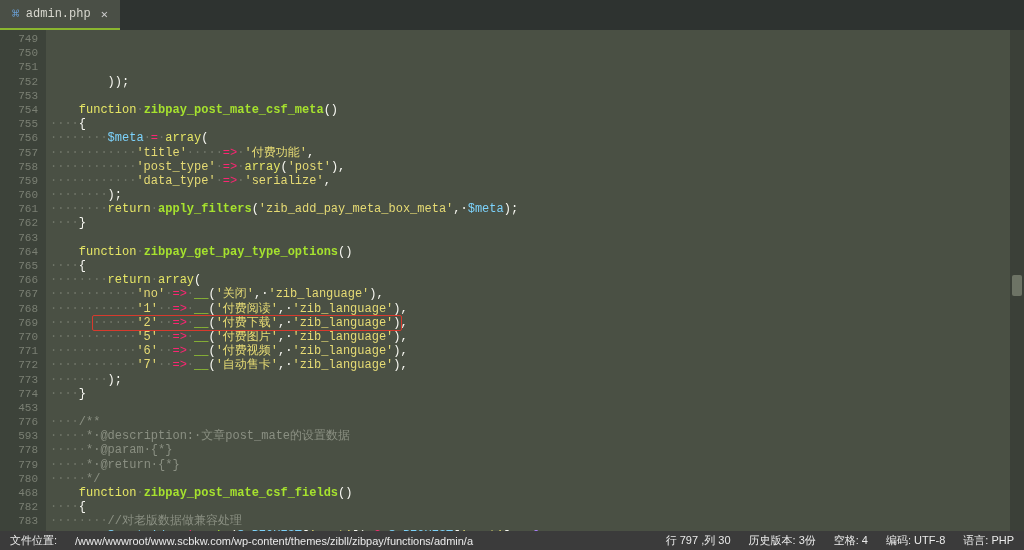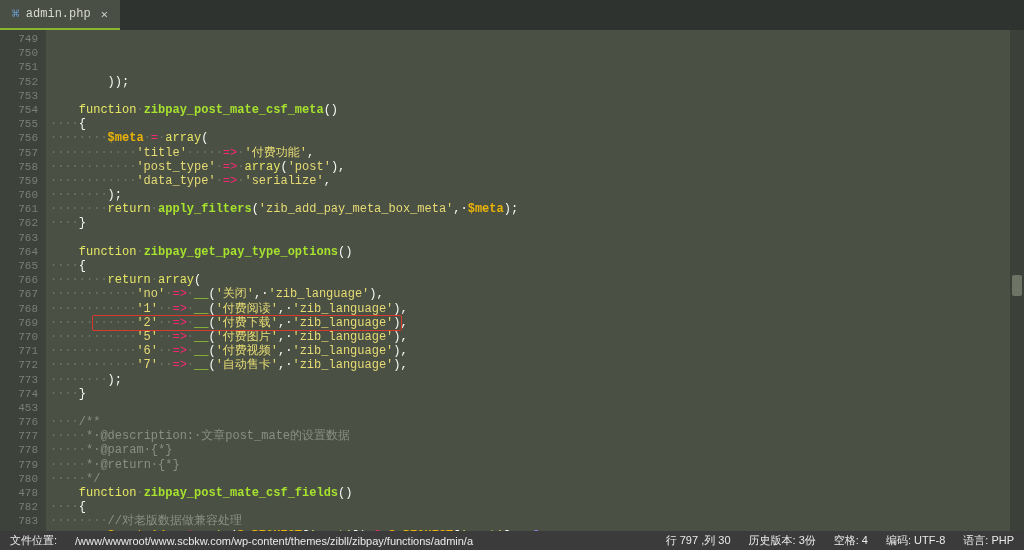--- a/index.html
+++ b/index.html
@@ -14,21 +14,21 @@
   .editor-wrap { position: absolute; top: 30px; bottom: 19px; left: 0; right: 0; display: flex; }
   .gutter { width: 46px; background: #3d433a; text-align: right; padding-right: 8px; color: #7a7f73; font-size: 11px; line-height: 14.2px; padding-top: 2px; user-select: none; }
   .code { flex: 1; background: #4a5044; font-size: 12px; line-height: 14.2px; padding-top: 2px; position: relative; white-space: pre; color: #f8f8f2; overflow: hidden; }
   .codeline { height: 14.2px; padding-left: 4px; position: relative; }
   .hl { position: absolute; left: 46px; right: 8px; height: 16px; border: 1.5px solid #d73a2d; border-radius: 2px; pointer-events: none; z-index: 5; }
 
   .punct { color: #f8f8f2; }
   .kw { color: #e6e665; }
   .func { color: #a6e22e; font-weight: bold; }
   .str { color: #e6db74; }
-  .var { color: #eab308; font-weight: bold; }
+  .var { color: #7dd3fc; }
   .comm { color: #8a8f82; }
   .ws { color: #6f7467; }
   .op { color: #f92672; }
   .num { color: #ae81ff; }
 
   .fold-marker { position: absolute; left: 0; top: 230px; width: 10px; height: 20px; background: #222; color: #ddd; font-size: 10px; display:flex;align-items:center;justify-content:center; border-radius: 0 4px 4px 0; }
 
   .scrollbar { position: absolute; right: 0; top: 30px; bottom: 19px; width: 14px; background: #3b4038; }
   .thumb { position: absolute; right: 2px; width: 10px; background: #6d7365; border-radius: 2px; }
 
@@ -72,25 +72,25 @@
       <div style="height: 14.2px;">767</div>
       <div style="height: 14.2px;">768</div>
       <div style="height: 14.2px;">769</div>
       <div style="height: 14.2px;">770</div>
       <div style="height: 14.2px;">771</div>
       <div style="height: 14.2px;">772</div>
       <div style="height: 14.2px;">773</div>
       <div style="height: 14.2px;">774</div>
       <div style="height: 14.2px;">453</div>
       <div style="height: 14.2px;">776</div>
-      <div style="height: 14.2px;">777</div>
+      <div style="height: 14.2px;">593</div>
       <div style="height: 14.2px;">778</div>
       <div style="height: 14.2px;">779</div>
       <div style="height: 14.2px;">780</div>
-      <div style="height: 14.2px;">478</div>
+      <div style="height: 14.2px;">468</div>
       <div style="height: 14.2px;">782</div>
       <div style="height: 14.2px;">783</div>
     </div>
   <div class="code" id="code">
     <div class="hl" id="hl" style="top: 285px; width: 310px;"></div>
   <div class="codeline"><span class="ws">        </span><span class="punct">));</span></div><div class="codeline"></div><div class="codeline"><span class="ws">    </span><span class="kw">function</span><span class="ws">·</span><span class="func">zibpay_post_mate_csf_meta</span><span class="punct">()</span></div><div class="codeline"><span class="ws">····</span><span class="punct">{</span></div><div class="codeline"><span class="ws">········</span><span class="var">$meta</span><span class="ws">·</span><span class="op">=</span><span class="ws">·</span><span class="kw">array</span><span class="punct">(</span></div><div class="codeline"><span class="ws">············</span><span class="str">'title'</span><span class="ws">·····</span><span class="op">=&gt;</span><span class="ws">·</span><span class="str">'付费功能'</span><span class="punct">,</span></div><div class="codeline"><span class="ws">············</span><span class="str">'post_type'</span><span class="ws">·</span><span class="op">=&gt;</span><span class="ws">·</span><span class="kw">array</span><span class="punct">(</span><span class="str">'post'</span><span class="punct">),</span></div><div class="codeline"><span class="ws">············</span><span class="str">'data_type'</span><span class="ws">·</span><span class="op">=&gt;</span><span class="ws">·</span><span class="str">'serialize'</span><span class="punct">,</span></div><div class="codeline"><span class="ws">········</span><span class="punct">);</span></div><div class="codeline"><span class="ws">········</span><span class="kw">return</span><span class="ws">·</span><span class="func">apply_filters</span><span class="punct">(</span><span class="str">'zib_add_pay_meta_box_meta'</span><span class="punct">,·</span><span class="var">$meta</span><span class="punct">);</span></div><div class="codeline"><span class="ws">····</span><span class="punct">}</span></div><div class="codeline"></div><div class="codeline"><span class="ws">    </span><span class="kw">function</span><span class="ws">·</span><span class="func">zibpay_get_pay_type_options</span><span class="punct">()</span></div><div class="codeline"><span class="ws">····</span><span class="punct">{</span></div><div class="codeline"><span class="ws">········</span><span class="kw">return</span><span class="ws">·</span><span class="kw">array</span><span class="punct">(</span></div><div class="codeline"><span class="ws">············</span><span class="str">'no'</span><span class="ws">·</span><span class="op">=&gt;</span><span class="ws">·</span><span class="func">__</span><span class="punct">(</span><span class="str">'关闭'</span><span class="punct">,·</span><span class="str">'zib_language'</span><span class="punct">),</span></div><div class="codeline"><span class="ws">············</span><span class="str">'1'</span><span class="ws">··</span><span class="op">=&gt;</span><span class="ws">·</span><span class="func">__</span><span class="punct">(</span><span class="str">'付费阅读'</span><span class="punct">,·</span><span class="str">'zib_language'</span><span class="punct">),</span></div><div class="codeline"><span class="ws">············</span><span class="str">'2'</span><span class="ws">··</span><span class="op">=&gt;</span><span class="ws">·</span><span class="func">__</span><span class="punct">(</span><span class="str">'付费下载'</span><span class="punct">,·</span><span class="str">'zib_language'</span><span class="punct">),</span></div><div class="codeline"><span class="ws">············</span><span class="str">'5'</span><span class="ws">··</span><span class="op">=&gt;</span><span class="ws">·</span><span class="func">__</span><span class="punct">(</span><span class="str">'付费图片'</span><span class="punct">,·</span><span class="str">'zib_language'</span><span class="punct">),</span></div><div class="codeline"><span class="ws">············</span><span class="str">'6'</span><span class="ws">··</span><span class="op">=&gt;</span><span class="ws">·</span><span class="func">__</span><span class="punct">(</span><span class="str">'付费视频'</span><span class="punct">,·</span><span class="str">'zib_language'</span><span class="punct">),</span></div><div class="codeline"><span class="ws">············</span><span class="str">'7'</span><span class="ws">··</span><span class="op">=&gt;</span><span class="ws">·</span><span class="func">__</span><span class="punct">(</span><span class="str">'自动售卡'</span><span class="punct">,·</span><span class="str">'zib_language'</span><span class="punct">),</span></div><div class="codeline"><span class="ws">········</span><span class="punct">);</span></div><div class="codeline"><span class="ws">····</span><span class="punct">}</span></div><div class="codeline"></div><div class="codeline"><span class="ws">····</span><span class="comm">/**</span></div><div class="codeline"><span class="ws">·····</span><span class="comm">*·@description:·文章post_mate的设置数据</span></div><div class="codeline"><span class="ws">·····</span><span class="comm">*·@param·{*}</span></div><div class="codeline"><span class="ws">·····</span><span class="comm">*·@return·{*}</span></div><div class="codeline"><span class="ws">·····</span><span class="comm">*/</span></div><div class="codeline"><span class="ws">    </span><span class="kw">function</span><span class="ws">·</span><span class="func">zibpay_post_mate_csf_fields</span><span class="punct">()</span></div><div class="codeline"><span class="ws">····</span><span class="punct">{</span></div><div class="codeline"><span class="ws">········</span><span class="comm">//对老版数据做兼容处理</span></div><div class="codeline"><span class="ws">········</span><span class="var">$post_id</span><span class="ws">·</span><span class="op">=</span><span class="ws">·</span><span class="op">!</span><span class="func">empty</span><span class="punct">(</span><span class="var">$_REQUEST</span><span class="punct">[</span><span class="str">'post'</span><span class="punct">])·</span><span class="op">?</span><span class="punct">·</span><span class="var">$_REQUEST</span><span class="punct">[</span><span class="str">'post'</span><span class="punct">]·</span><span class="op">:</span><span class="punct">·</span><span class="num">0</span><span class="punct">;</span></div></div>
 </div>
 
 <div class="scrollbar">
   <div class="thumb" id="thumb" style="top: 49%; height: 4%;"></div>

